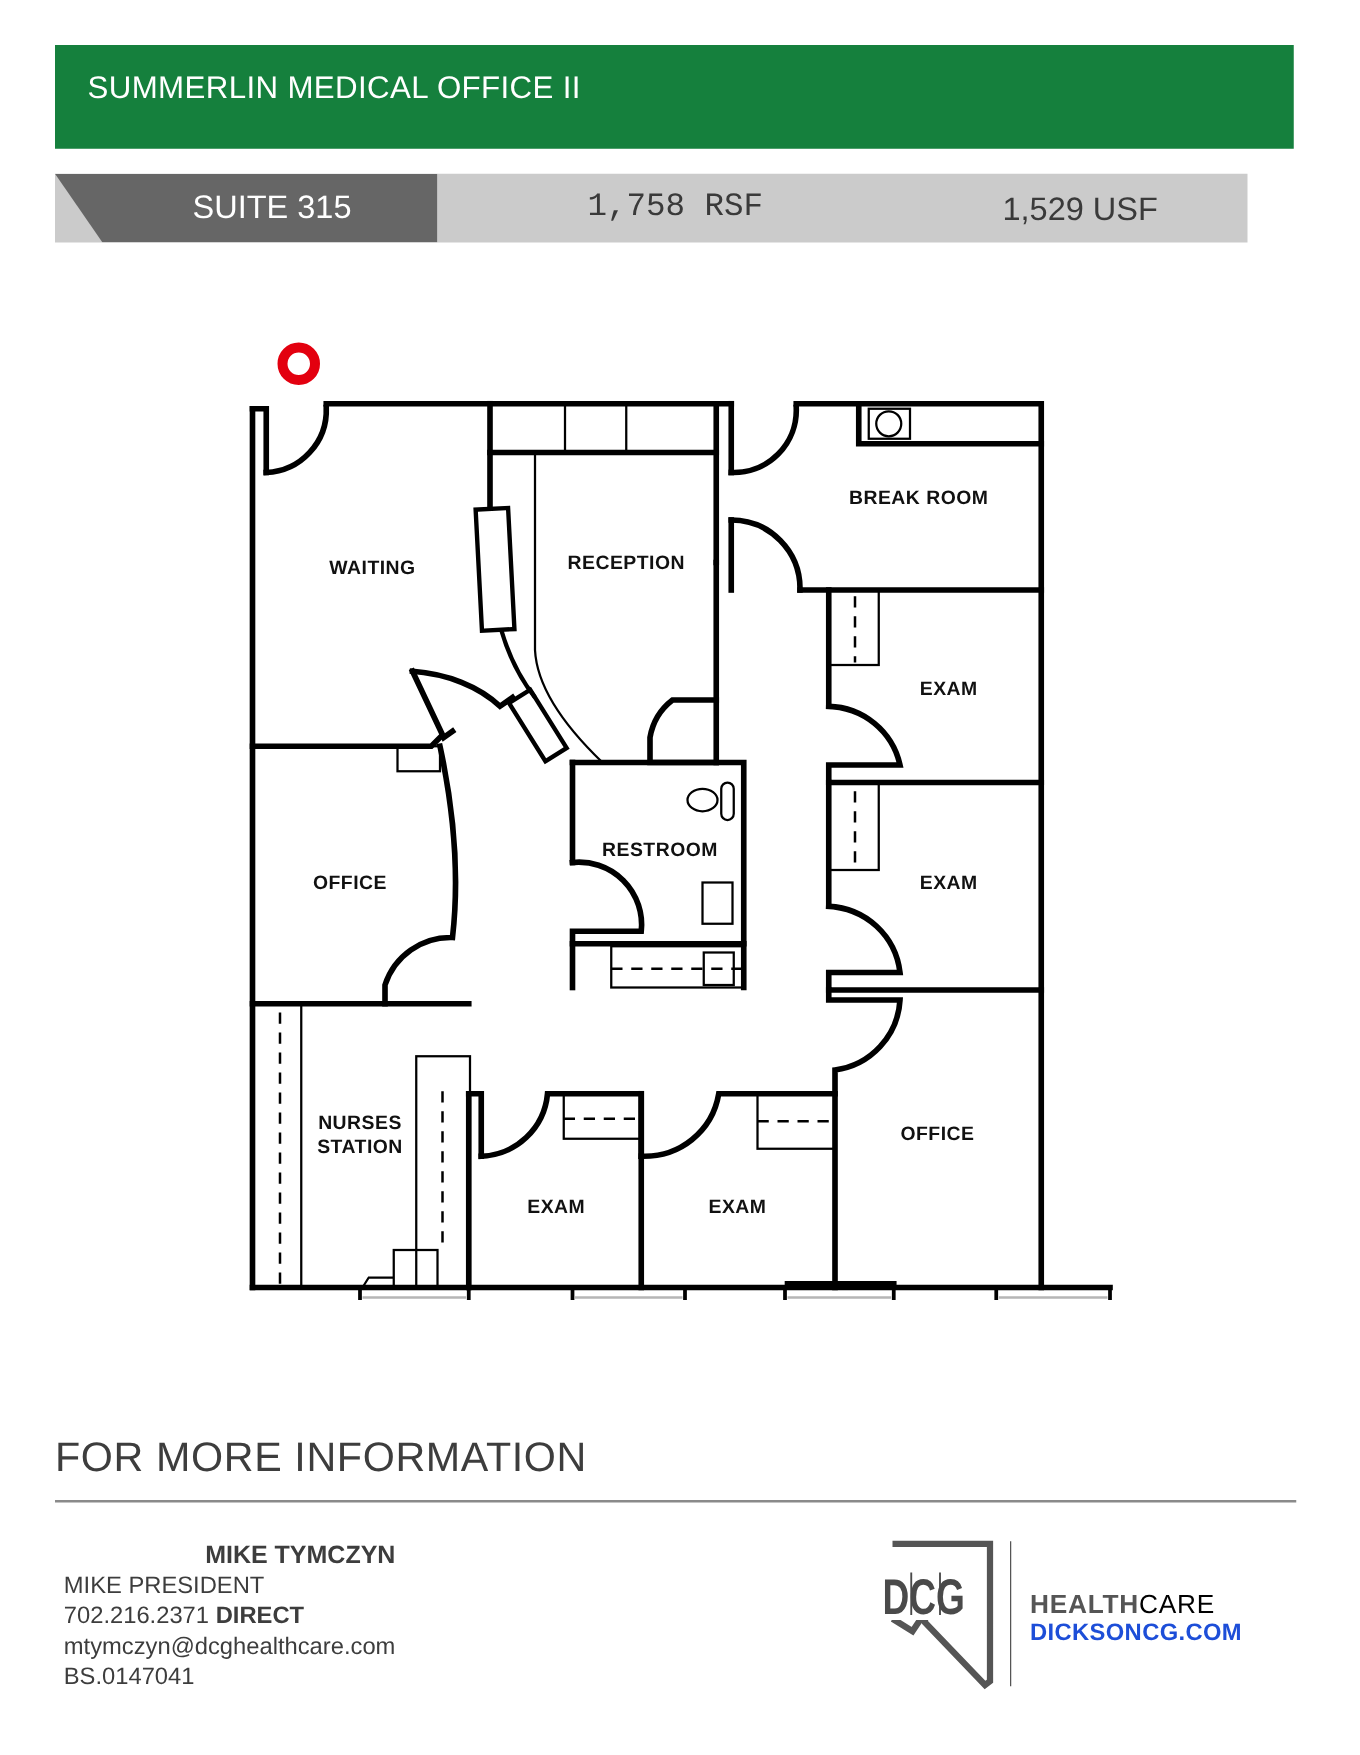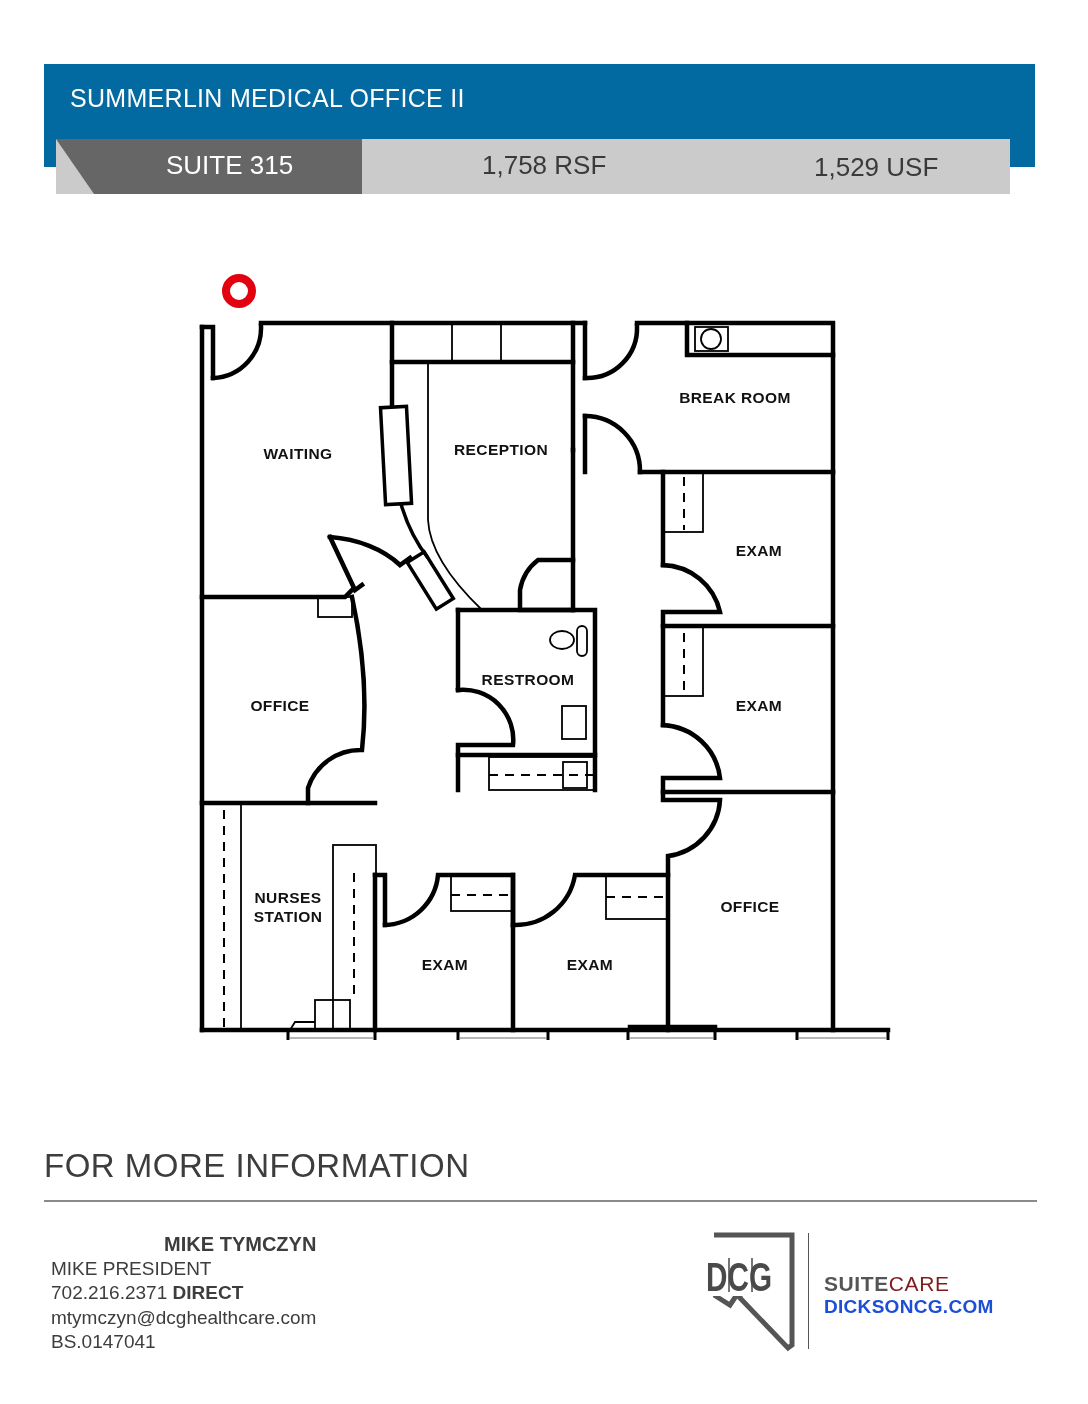--- a/index.html
+++ b/index.html
@@ -1,41 +1,41 @@
 <!DOCTYPE html>
 <html><head>
 <meta charset="utf-8">
 <style>
   html, body { margin:0; padding:0; background:#ffffff; }
   body { width:1088px; height:1404px; position:relative; overflow:hidden; font-family:"Liberation Sans", sans-serif; }
-  .header-band { position:absolute; left:44px; top:36px; width:991px; height:103px; background:#0369a1;margin-top:28px; }
+  .header-band { position:absolute; left:44px; top:36px; width:991px; height:83px; background:#15803d; }
   .title-line { position:absolute; left:26px; color:#fff; font-size:25px; letter-spacing:0.3px; white-space:nowrap; }
   .title-line.l1 { top:20px; }
   .title-line.l2 { top:57px; }
   .title-line b { font-weight:700; }
   .title-line .light { font-weight:400; }
-  .stat-band { position:absolute; left:56px; top:139px; width:954px; height:55px; background:#cbcbcb; }
+  .stat-band { position:absolute; left:44px; top:139px; width:954px; height:55px; background:#cbcbcb; }
   .suite-tab { position:absolute; left:0; top:0; width:306px; height:55px; background:#666666;
     clip-path: polygon(0 0, 306px 0, 306px 55px, 38px 55px); }
   .stat-text { position:absolute; top:11px; font-size:26px; color:#3a3a3a; white-space:nowrap; }
   .suite-label { left:110px; color:#ffffff; }
-  .rsf { left:426px; }
+  .rsf { left:426px;font-family:Liberation Mono, monospace; }
   .usf { left:758px; top:13px; }
   .floorplan { position:absolute; left:0; top:0; width:1088px; height:1100px; }
   .room-label { font-family:"Liberation Sans", sans-serif; font-weight:700; font-size:15.5px; fill:#111; letter-spacing:0.4px; }
   .info-heading { position:absolute; left:44px; top:1147px; font-size:33px; color:#3d3d3d; letter-spacing:0.5px; }
   .info-rule { position:absolute; left:44px; top:1200px; width:993px; height:2px; background:#8a8a8a; }
   .contact { position:absolute; left:51px; top:1232px; color:#3d3d3d; font-size:19px; line-height:24.5px; }
   .contact .name { font-weight:700; font-size:20px;text-align:right; }
   .contact b { font-weight:700;margin-top:32px; }
   .logo { position:absolute; left:700px; top:1230px; }
   .logo-divider { position:absolute; left:808px; top:1233px; width:1px; height:116px; background:#555; }
   .brand { position:absolute; left:824px; top:1272px; color:#555; font-size:21px; letter-spacing:0.6px; line-height:23px; }
   .brand b { font-weight:700; }
-  .brand .thin { font-weight:400; color:#7f1d1d; }
+  .brand .thin { font-weight:400; color:#000000; }
   .brand .url { font-weight:700; font-size:19px; color:#1d4ed8; letter-spacing:0.3px; }
 </style>
 </head>
 <body>
 
 <div class="header-band">
   <div class="title-line l1">SUMMERLIN MEDICAL OFFICE II</div>
 </div>
 
 <div class="stat-band">
@@ -179,15 +179,15 @@
 </div>
 
 <svg class="logo" width="100" height="125" viewBox="0 0 100 125" xmlns="http://www.w3.org/2000/svg">
   <path d="M14 5 H92 V115 L88 118 L40 68 V60 L30 75 L14 65" fill="none" stroke="#555" stroke-width="5" stroke-linejoin="miter"></path>
   <rect x="2" y="22" width="80" height="44" fill="#fff"></rect>
   <text x="6" y="61" font-family="Liberation Sans, sans-serif" font-weight="700" font-size="40" fill="#4a4a4a" textLength="66" lengthAdjust="spacingAndGlyphs">DCG</text>
   <path d="M29 28 V62 M52 28 V62" stroke="#4a4a4a" stroke-width="1.5"></path>
 </svg>
 <div class="logo-divider"></div>
 <div class="brand">
-  <div><b>SUITE</b><span class="thin">CARE</span></div>
+  <div><b>HEALTH</b><span class="thin">CARE</span></div>
   <div class="url">DICKSONCG.COM</div>
 </div>
 
 </body></html>

